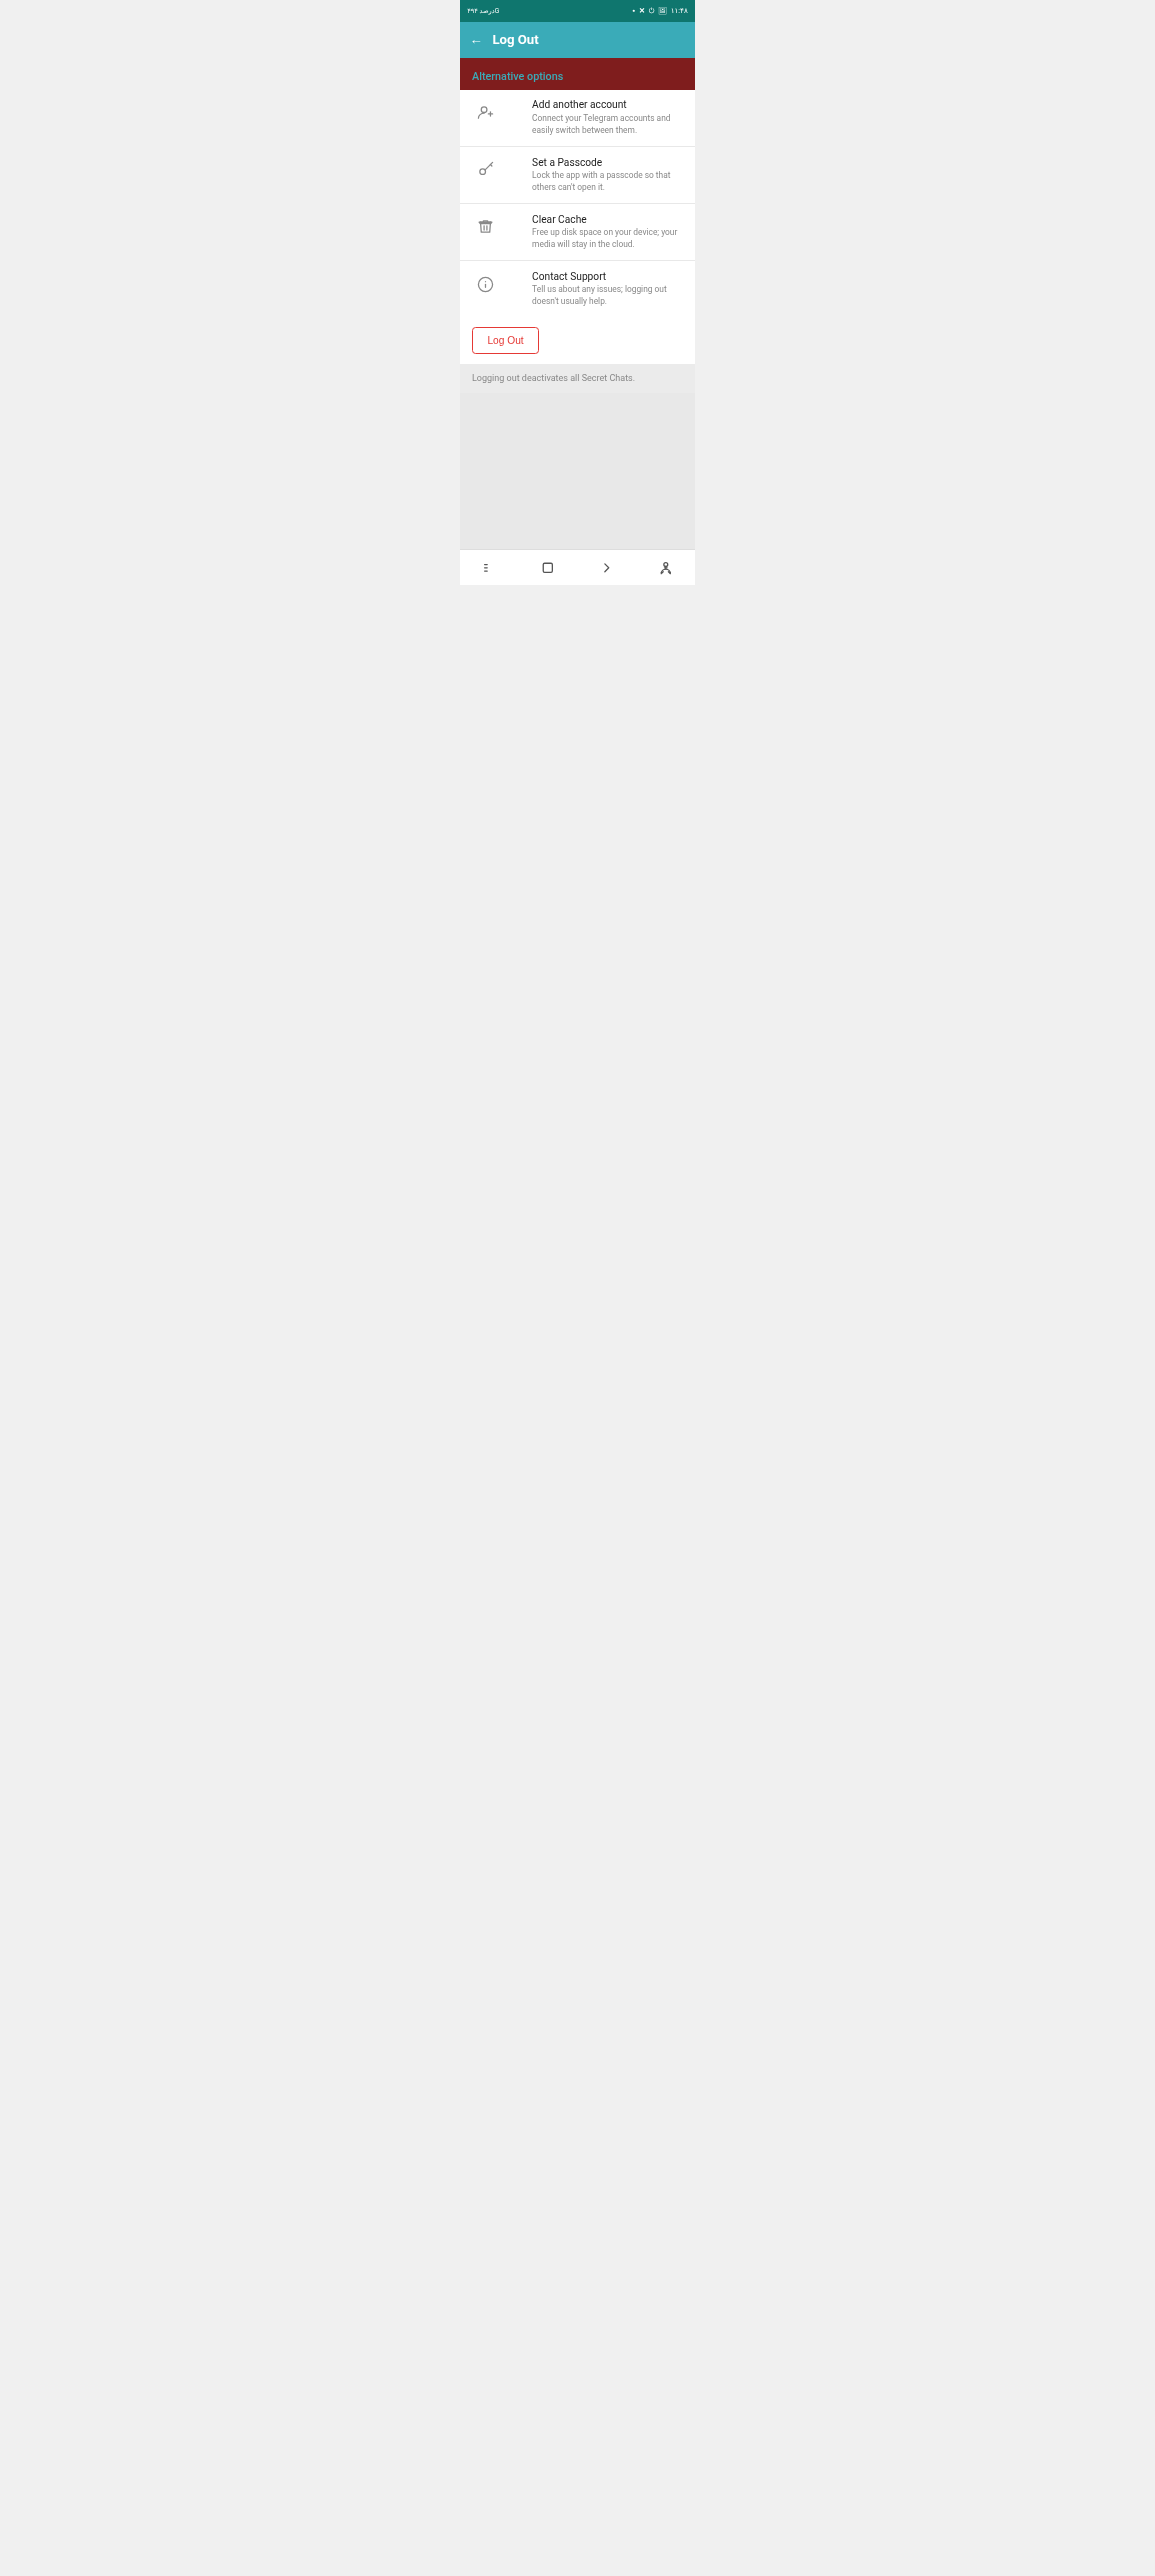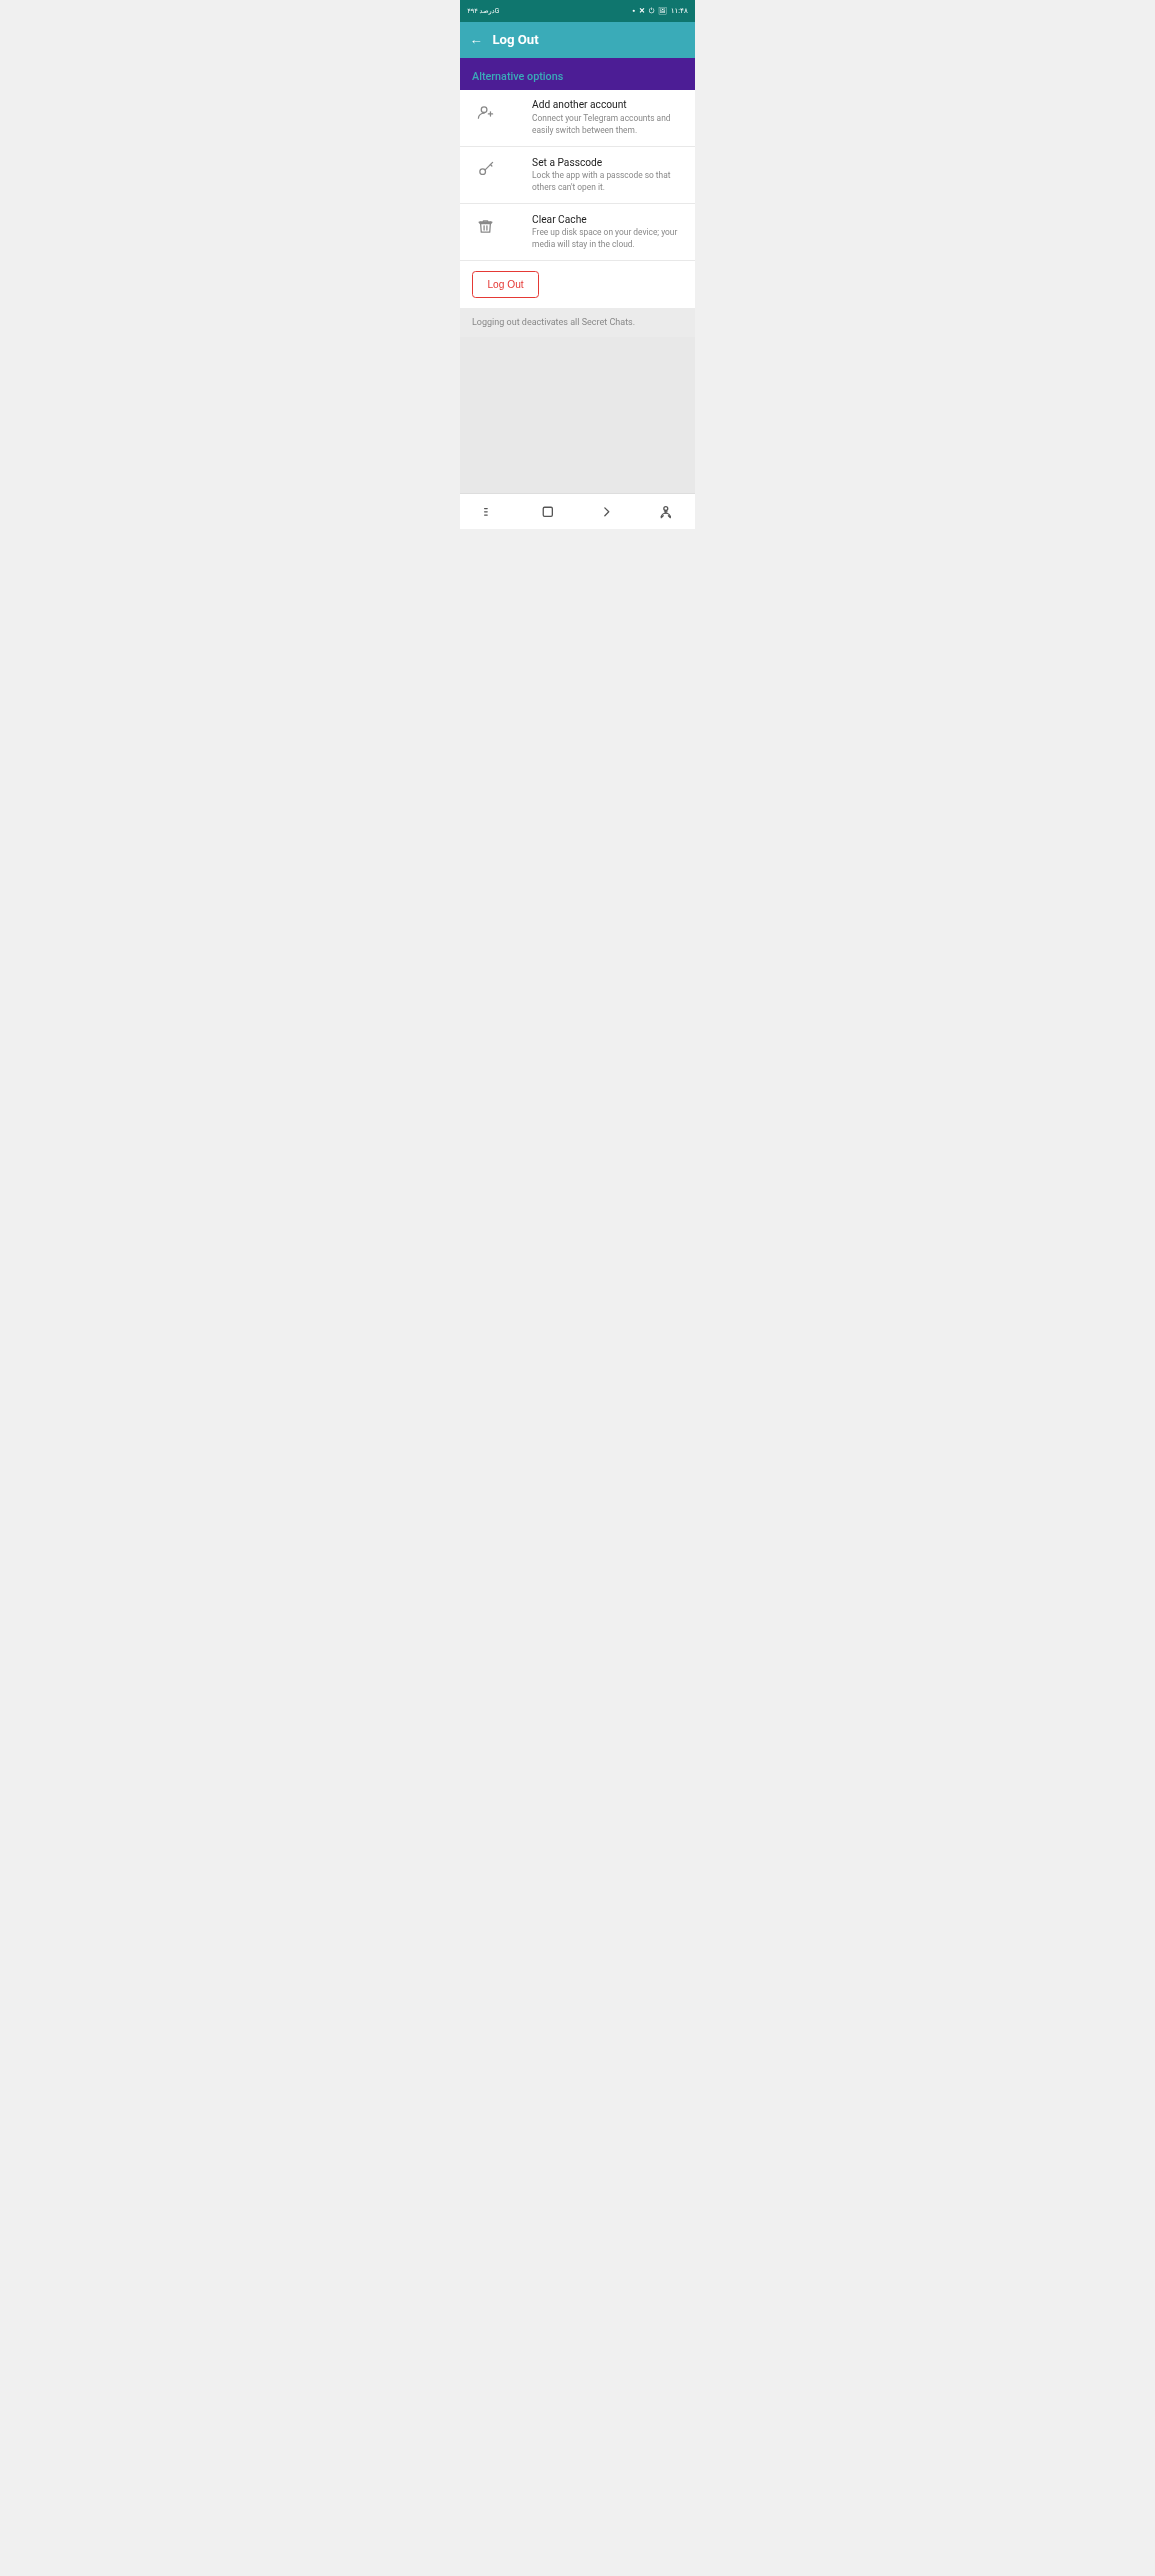--- a/index.html
+++ b/index.html
@@ -53,21 +53,21 @@
       cursor: pointer;
     }
 
     .header-title {
       color: white;
       font-size: 13.2px;
       font-weight: bold;
     }
 
     .content {
-      background: #4c1d95;
+      background: #7f1d1d;
     }
 
     .section-title {
       padding: 12px 12px 7.2px 12px;
       font-size: 10.8px;
       font-weight: 500;
       color: #3aabb8;
     }
 
     .menu-item {
@@ -238,20 +238,33 @@
           <rect x="4" y="6" width="16" height="2" rx="1"></rect>
         </svg>
       </div>
       <div class="menu-text">
         <div class="menu-title">Clear Cache</div>
         <div class="menu-desc">Free up disk space on your device; your media will stay in the cloud.</div>
       </div>
     </div>
 
 
+    <div class="menu-item" style="border-bottom: none;">
+      <div class="menu-icon">
+        <svg viewBox="0 0 24 24" stroke-linecap="round" stroke-linejoin="round">
+          <circle cx="12" cy="12" r="10"></circle>
+          <line x1="12" y1="16" x2="12" y2="12"></line>
+          <line x1="12" y1="8" x2="12.01" y2="8"></line>
+        </svg>
+      </div>
+      <div class="menu-text">
+        <div class="menu-title">Contact Support</div>
+        <div class="menu-desc">Tell us about any issues; logging out doesn't usually help.</div>
+      </div>
+    </div>
 
   </div>
 
   <div class="logout-section">
     <button class="logout-button">Log Out</button>
   </div>
 
 </div>
 
 <div class="logout-note">Logging out deactivates all Secret Chats.</div>

